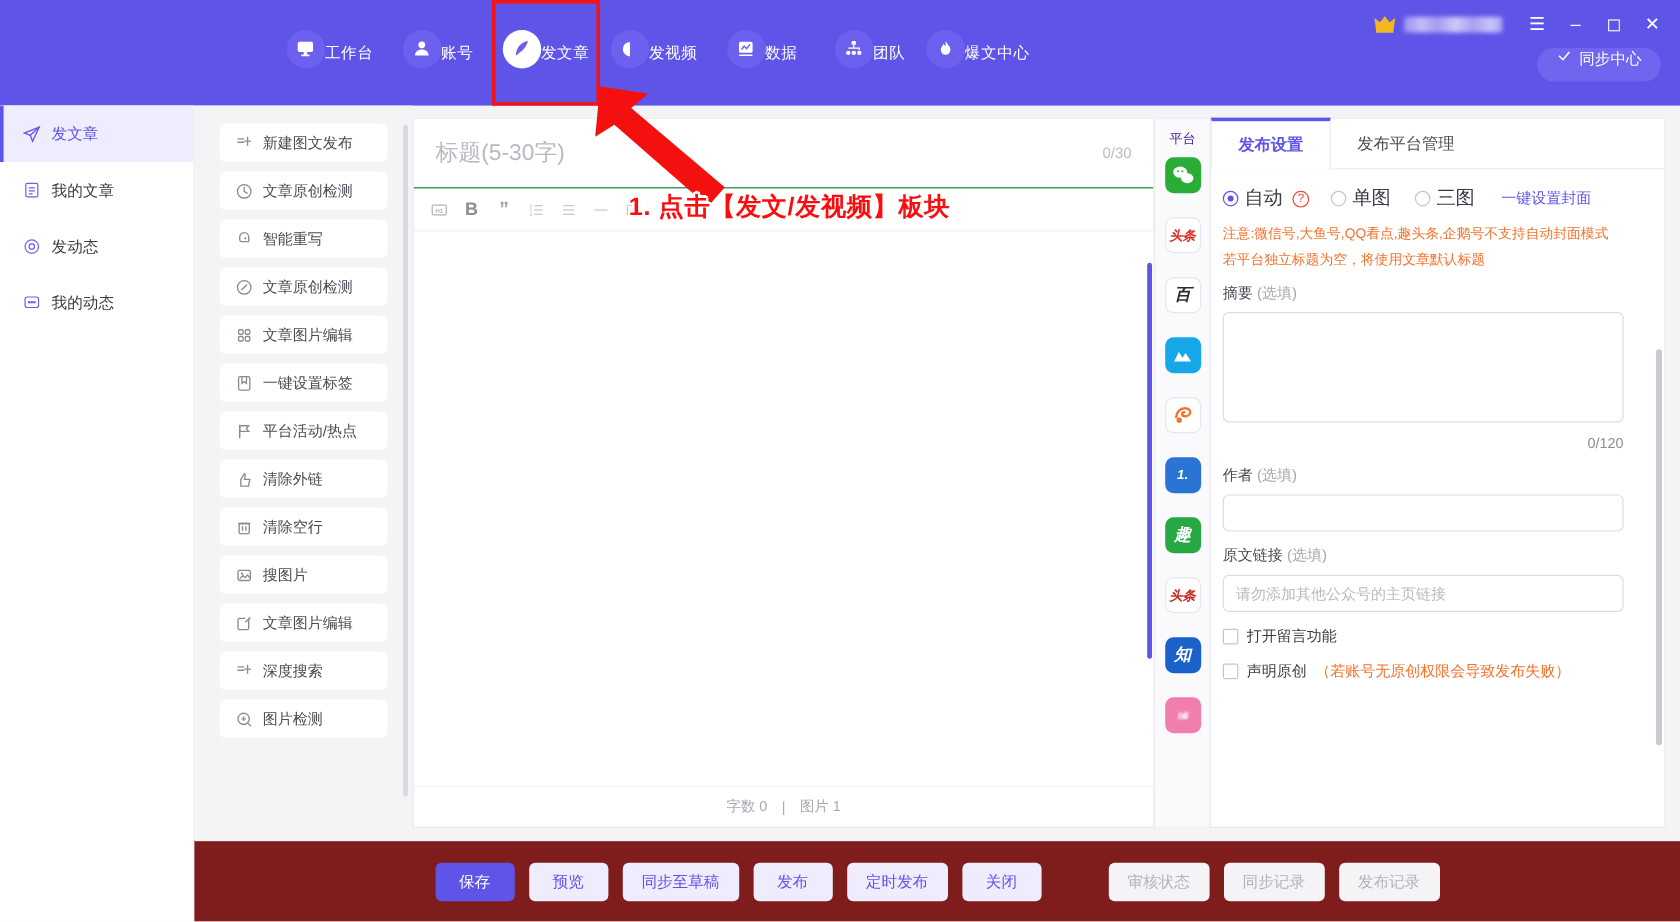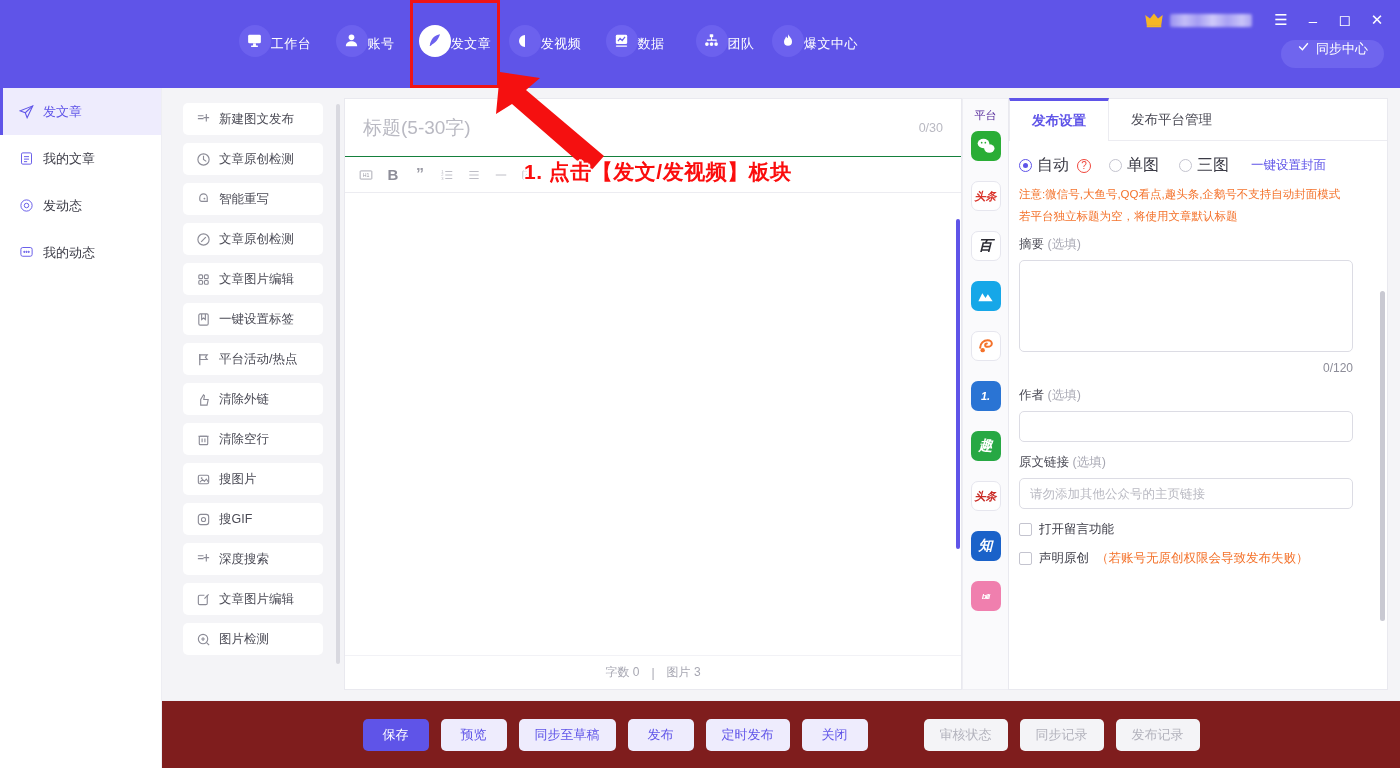--- a/index.html
+++ b/index.html
@@ -452,42 +452,33 @@
               <rect x="2.5" y="3.5" width="11" height="9" rx="1.5" stroke="#8b8b96" stroke-width="1.2" fill="none"></rect>
               <path d="M4 11l3-3 2 2 2-2.5 2 3" stroke="#8b8b96" stroke-width="1.1" fill="none"></path>
               <circle cx="6" cy="6.5" r="1" fill="#8b8b96"></circle>
             </svg>
           </span>
           <span>搜图片</span>
         </div>
         <div class="tool-btn">
           <span class="t-ic">
             <svg width="15" height="15" viewBox="0 0 16 16">
-              <rect x="2.5" y="2.5" width="11" height="11" rx="2.5" stroke="#8b8b96" stroke-width="1.2" fill="none"></rect>
-              <circle cx="8" cy="8" r="2.2" stroke="#8b8b96" stroke-width="1.1" fill="none"></circle>
-            </svg>
-          </span>
-          <span>搜GIF</span>
-        </div>
-        <div class="tool-btn">
-          <span class="t-ic">
-            <svg width="15" height="15" viewBox="0 0 16 16">
-              <path d="M2 4h6M2 7h6M11 2v8M8 6h6" stroke="#8b8b96" stroke-width="1.2" fill="none"></path>
-            </svg>
-          </span>
-          <span>深度搜索</span>
-        </div>
-        <div class="tool-btn">
-          <span class="t-ic">
-            <svg width="15" height="15" viewBox="0 0 16 16">
               <path d="M12 3.5V12a1.5 1.5 0 01-1.5 1.5H4A1.5 1.5 0 012.5 12V5A1.5 1.5 0 014 3.5h5" stroke="#8b8b96" stroke-width="1.2" fill="none"></path>
               <path d="M9 7l4.5-4.5" stroke="#8b8b96" stroke-width="1.2"></path>
             </svg>
           </span>
           <span>文章图片编辑</span>
+        </div>
+        <div class="tool-btn">
+          <span class="t-ic">
+            <svg width="15" height="15" viewBox="0 0 16 16">
+              <path d="M2 4h6M2 7h6M11 2v8M8 6h6" stroke="#8b8b96" stroke-width="1.2" fill="none"></path>
+            </svg>
+          </span>
+          <span>深度搜索</span>
         </div>
         <div class="tool-btn">
           <span class="t-ic">
             <svg width="15" height="15" viewBox="0 0 16 16">
               <circle cx="7.5" cy="7.5" r="5" stroke="#8b8b96" stroke-width="1.2" fill="none"></circle>
               <path d="M5.5 7.5h4M7.5 5.5v4M11.3 11.3L14 14" stroke="#8b8b96" stroke-width="1.2"></path>
             </svg>
           </span>
           <span>图片检测</span>
         </div>
@@ -539,21 +530,21 @@
             <path d="M4 6h16M4 12h11M4 18h16"></path>
           </svg>
       </span>
     </div>
 
     <div class="edit-body"></div>
 
     <div class="edit-foot">
       <span>字数 0</span>
       <span>|</span>
-      <span>图片 3</span>
+      <span>图片 1</span>
     </div>
     <div class="ed-scroll"></div>
   </div>
 
   <div class="platcol">
     <div class="plat-head">平台</div>
     <div id="plat-list">
         <div class="plat-ico" style="background: rgb(42, 173, 54); color: rgb(255, 255, 255);">
           <svg width="20" height="20" viewBox="0 0 24 24" fill="#fff">
             <ellipse cx="9" cy="9" rx="7" ry="5.6"></ellipse>

